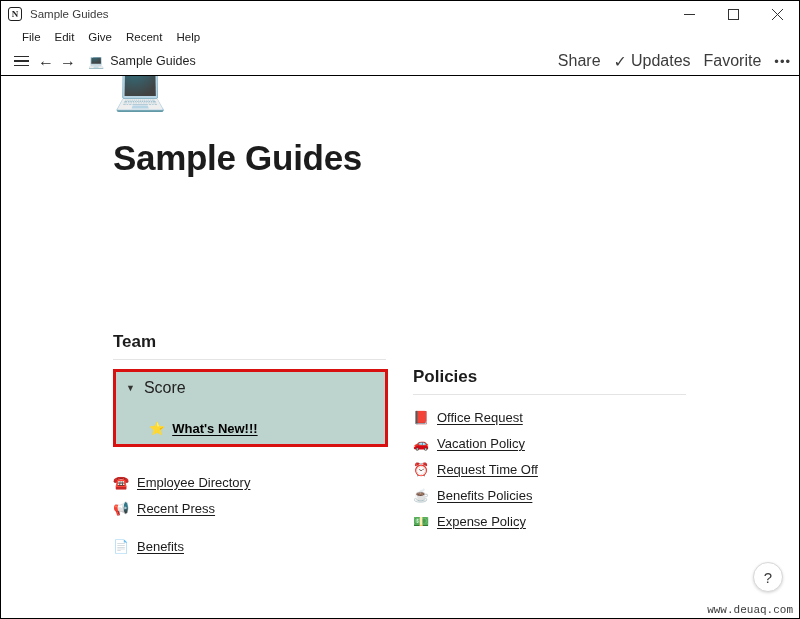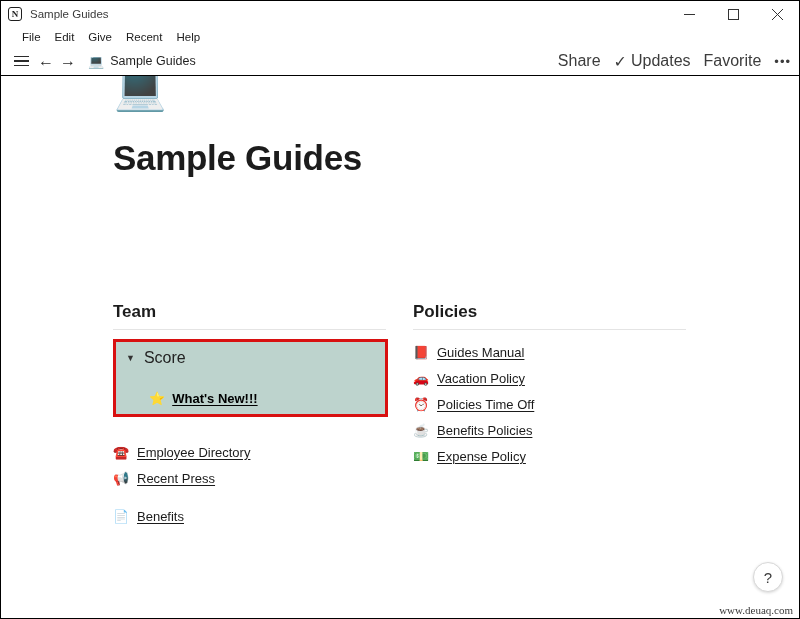--- a/index.html
+++ b/index.html
@@ -155,28 +155,28 @@
     width: 520px;
     font-size: 13.2px;
     line-height: 21px;
     color: #5b5b5b;
   }
 
   
   .columns {
     position: absolute;
     left: 112px;
-    top: 226px;
+    top: 256px;
     width: 592px;
     display: flex;
     gap: 0;
   }
   .col { position: relative; }
   .col-left  { width: 300px; }
-  .col-right { width: 292px; }
+  .col-right { width: 292px; margin-top: 35px; }
 
   .col-head {
     font-size: 17px;
     font-weight: bold;
     color: #1c1c1c;
     margin-bottom: 7px;
   }
   .col-rule {
     height: 1px;
     background: #e4e4e4;
@@ -260,21 +260,21 @@
     font-size: 15px;
     color: #3a3a3a;
   }
 
   .watermark {
     position: absolute;
     right: 6px;
     bottom: 2px;
     font-size: 11px;
     color: #3a3a3a;
-    font-family: Liberation Serif, serif;
+    font-family: Liberation Mono, monospace;
   }
 </style>
 </head>
 <body>
 
 <div class="window">
 
   <div class="titlebar">
     <div class="app-logo">N</div>
     <div class="title-text">Sample Guides</div>
@@ -367,29 +367,29 @@
         </div>
       </div>
 
       <div class="col col-right">
         <div class="col-head">Policies</div>
         <div class="col-rule"></div>
 
         <div class="link-list" style="margin-top:4px">
           <div class="link-row">
             <span class="emo">📕</span>
-            <span class="lbl">Guides Manual</span>
+            <span class="lbl">Office Request</span>
           </div>
           <div class="link-row">
             <span class="emo">🚗</span>
             <span class="lbl">Vacation Policy</span>
           </div>
           <div class="link-row">
             <span class="emo">⏰</span>
-            <span class="lbl">Policies Time Off</span>
+            <span class="lbl">Request Time Off</span>
           </div>
           <div class="link-row">
             <span class="emo">☕</span>
             <span class="lbl">Benefits Policies</span>
           </div>
           <div class="link-row">
             <span class="emo">💵</span>
             <span class="lbl">Expense Policy</span>
           </div>
         </div>

